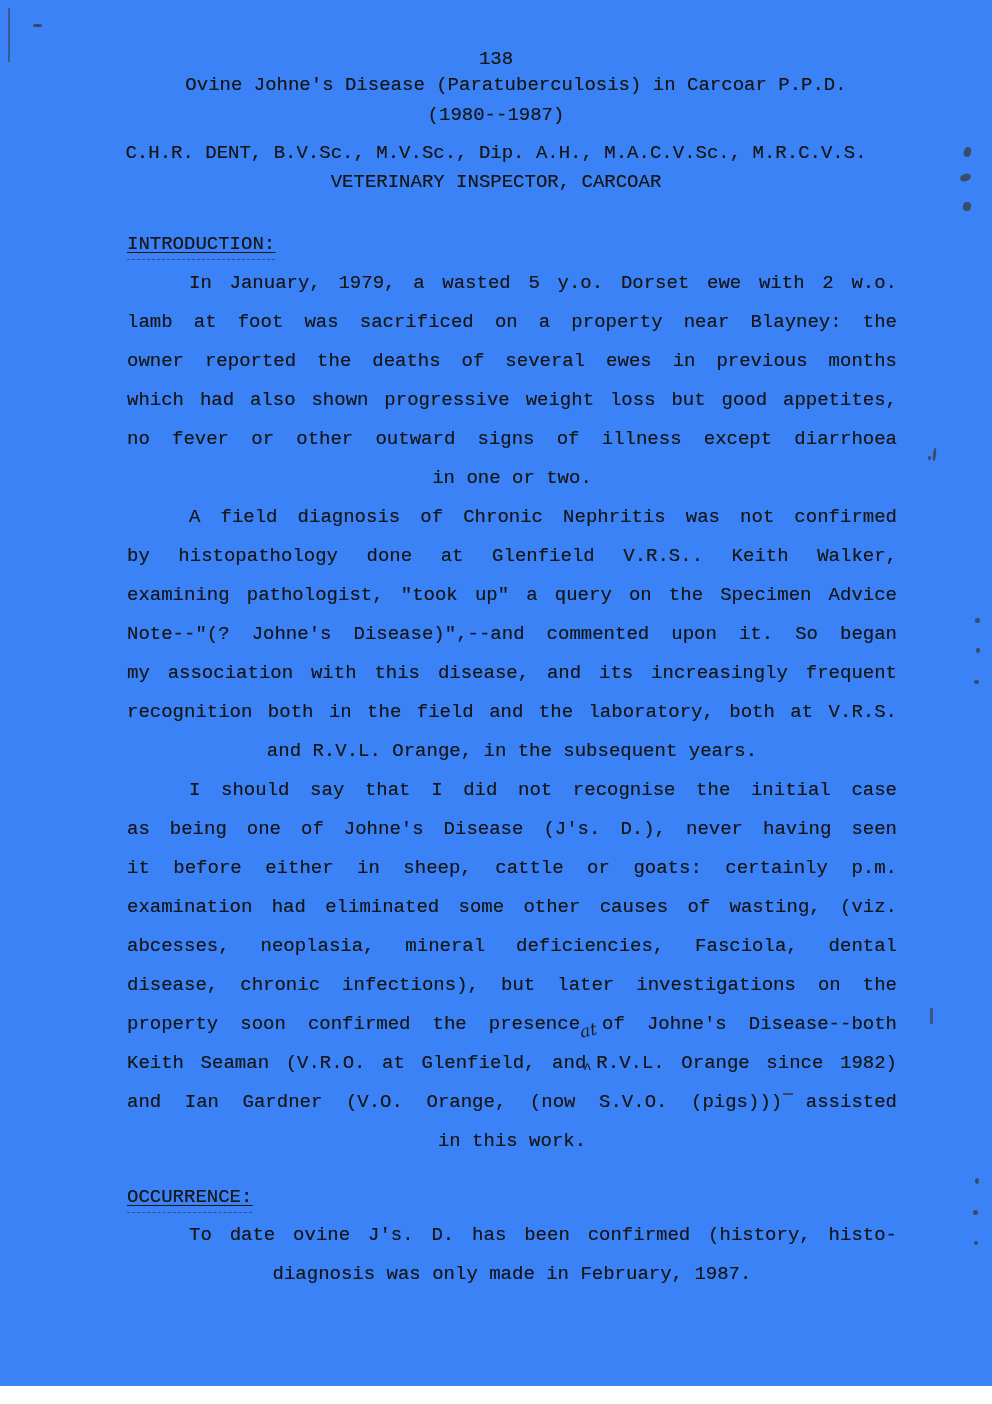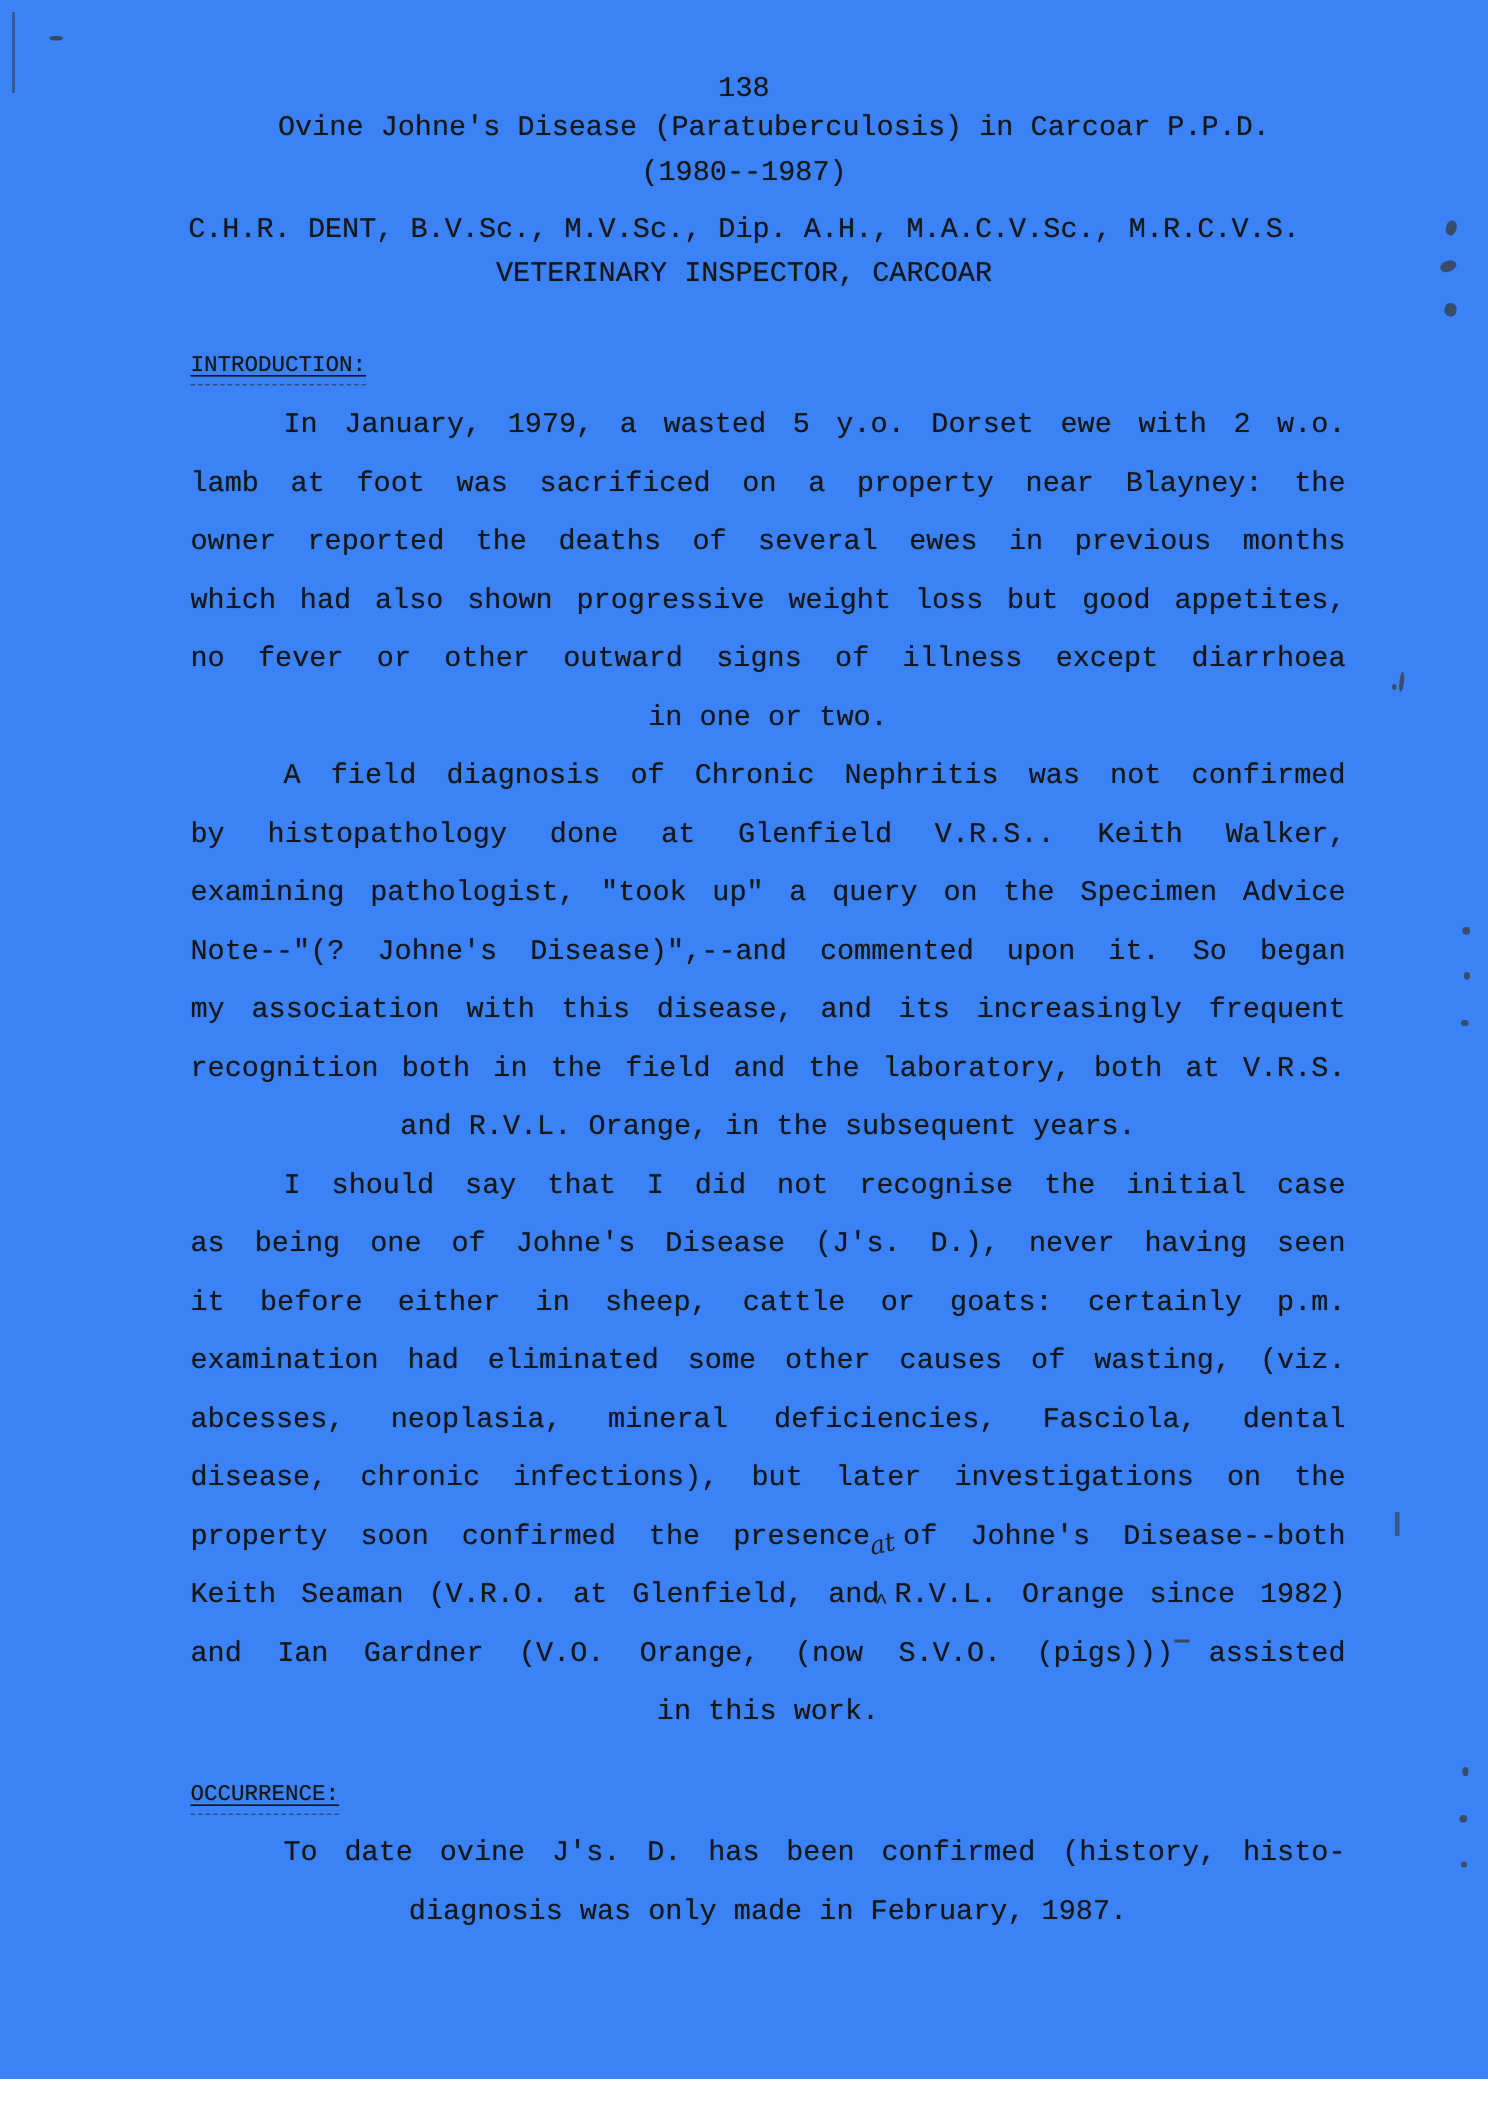--- a/index.html
+++ b/index.html
@@ -11,21 +11,21 @@
     font-family:"Liberation Mono","DejaVu Sans Mono",monospace;
     color:#161616;
     text-shadow:0 0 .6px rgba(25,25,25,.55);
   }
   .centered { position:absolute; left:0; width:992px; text-align:center; line-height:22px; font-size:19px; }
   .pgnum       { top:48px; }
   .title1      { top:74px;padding-left:20px; }
   .title2      { top:104px; }
   .author      { top:142px; }
   .authtitle   { top:171px; }
-  .heading { position:absolute; left:127px; font-size:15px; line-height:24px; }
+  .heading { position:absolute; left:127px; font-size:19px; line-height:24px; }
   .h-intro { top:232px; }
   .h-occ   { top:1185px; }
   .hu {
     text-decoration:underline;
     text-underline-offset:3px;
     border-bottom:1px dashed rgba(40,40,40,.55);
     padding-bottom:4px;
   }
   .para { position:absolute; left:127px; width:770px; font-size:19px; }
   .p1 { top:264px; }

